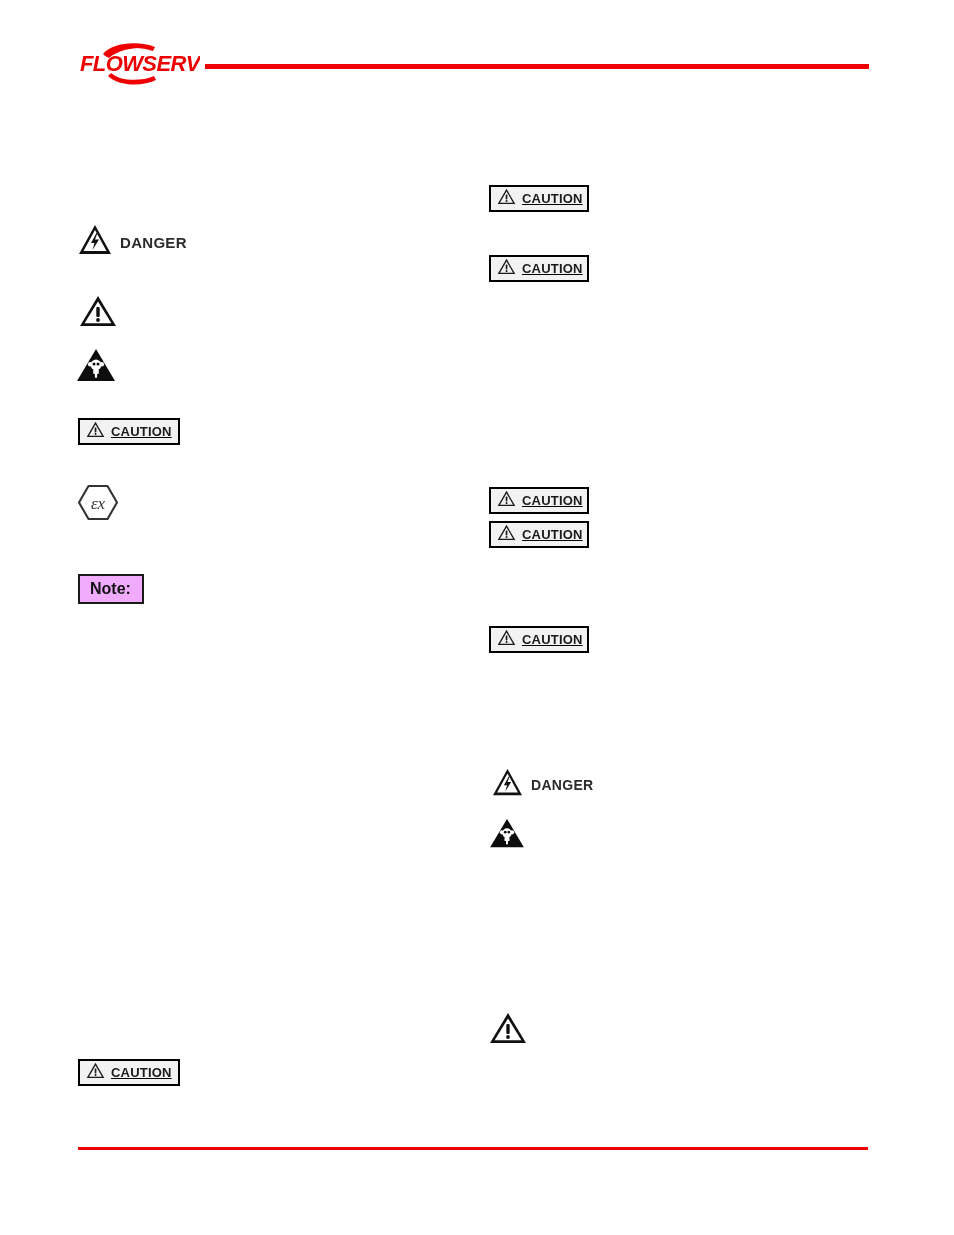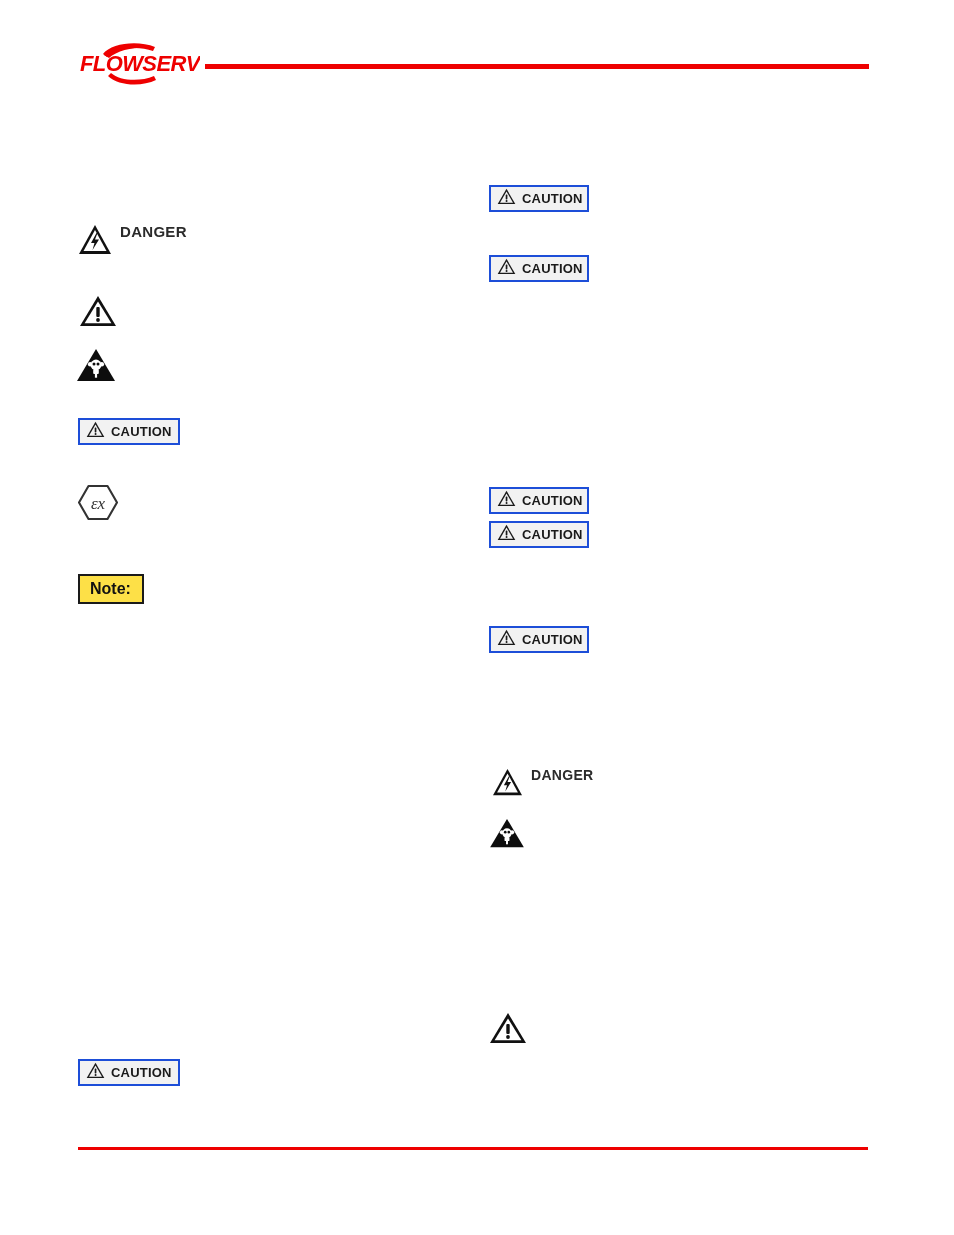--- a/index.html
+++ b/index.html
@@ -59,60 +59,62 @@
   .sym {
     position: absolute;
     text-align: center;
   }
   .sym svg { display: block; }
 
   
   .caution-box {
     position: absolute;
     box-sizing: border-box;
-    border: 2px solid #1d4ed8;
+    border: 2px solid #000000;
     background: #f2f2f2;
     display: flex;
     align-items: center;
     padding: 0 7px 0 6px;
     gap: 6px;
+    text-decoration: underline;
   }
   .caution-box .tri { flex: 0 0 auto; }
   .caution-label {
     font-family: "Liberation Sans", sans-serif;
     font-weight: bold;
     letter-spacing: 0.2px;
     color: #1a1a1a;
     white-space: nowrap;
     line-height: 1;
   }
 
   
   .note-box {
     position: absolute;
     box-sizing: border-box;
     border: 2px solid #1a1a1a;
-    background: #fde047;
+    background: #f0abfc;
     display: flex;
     align-items: center;
     justify-content: flex-start;
     padding: 0 10px;
   }
   .note-label {
     font-family: "Liberation Sans", sans-serif;
     font-weight: bold;
     font-size: 16px;
     color: #111;
     line-height: 1;
   }
 
   
   .danger-row {
     position: absolute;
     display: flex;
+    align-items: center;
     gap: 8px;
   }
   .danger-label {
     font-family: "Liberation Sans", sans-serif;
     font-weight: bold;
     color: #2b2b2b;
     letter-spacing: 0.3px;
     line-height: 1;
     white-space: nowrap;
   }

